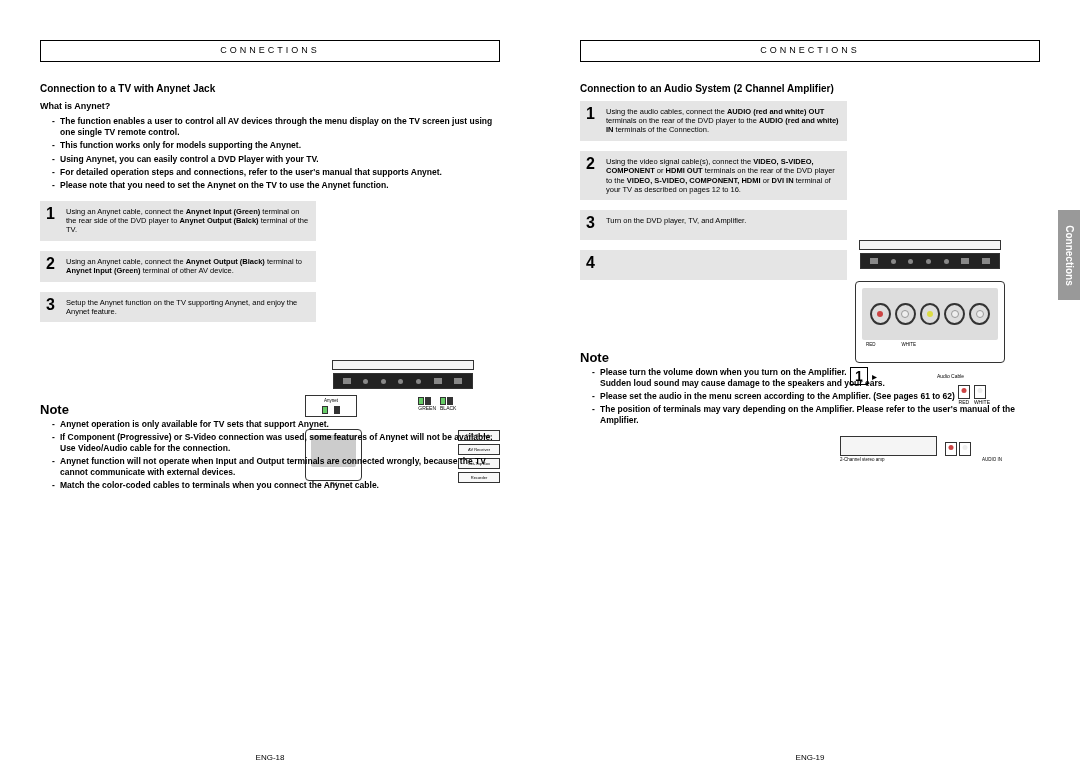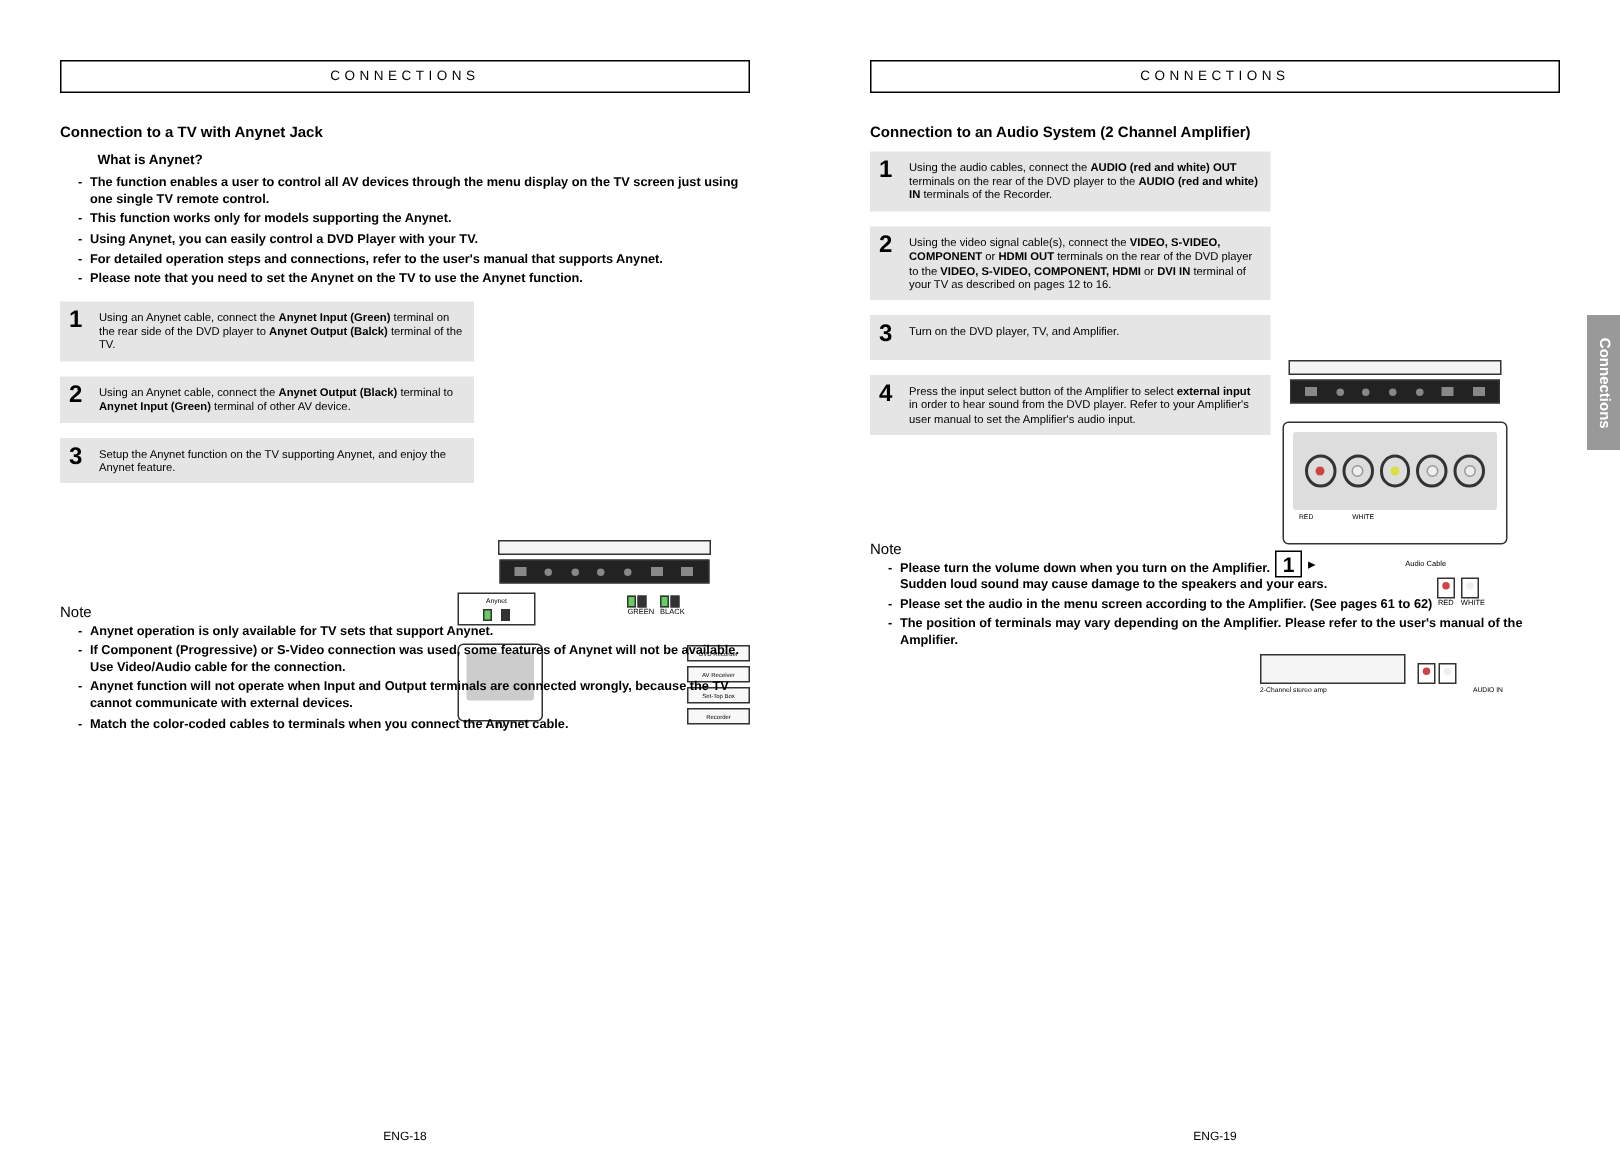--- a/index.html
+++ b/index.html
@@ -35,21 +35,20 @@
   }
   .section-title {
     font-weight: bold;
     font-size: 10px;
     margin: 10px 0 6px 0;
   }
   .subheading {
     font-weight: bold;
     font-size: 9px;
     margin-bottom: 4px;
-    margin-left: 25px;
   }
   .bullets {
     margin: 0 0 10px 0;
     padding: 0 0 0 12px;
     font-weight: bold;
   }
   .bullets li {
     list-style: none;
     position: relative;
     padding-left: 8px;
@@ -75,22 +74,22 @@
     width: 20px;
     flex-shrink: 0;
   }
   .step-text {
     font-size: 7.5px;
     line-height: 1.25;
     padding-top: 3px;
   }
   .step-text b { font-weight: bold; }
   .note-label {
-    font-weight: normal;
-    font-size: 10px;
+    font-weight: bold;
+    font-size: 13px;
     margin-top: 20px;
   }
   .page-number {
     position: absolute;
     bottom: 20px;
     left: 50%;
     transform: translateX(-50%);
     font-size: 8px;
   }
   .side-tab {
@@ -334,43 +333,40 @@
   </div>
 
   <div class="page">
     <div class="header-box">CONNECTIONS</div>
 
     <div class="section-title">Connection to an Audio System (2 Channel Amplifier)</div>
 
     <div class="step-band right">
       <div class="step-num">1</div>
       <div class="step-text">
-        <span>Using the audio cables, connect the </span><b>AUDIO (red and white) OUT</b><span> terminals on the rear of the DVD player to the </span><b>AUDIO (red and white) IN</b><span> terminals of the Recorder.</span>
+        <span>Using the audio cables, connect the </span><b>AUDIO (red and white) OUT</b><span> terminals on the rear of the DVD player to the </span><b>AUDIO (red and white) IN</b><span> terminals of the Connection.</span>
       </div>
     </div>
 
     <div class="step-band right">
       <div class="step-num">2</div>
       <div class="step-text">
         <span>Using the video signal cable(s), connect the </span><b>VIDEO, S-VIDEO, COMPONENT</b><span> or </span><b>HDMI OUT</b><span> terminals on the rear of the DVD player to the </span><b>VIDEO, S-VIDEO, COMPONENT, HDMI</b><span> or </span><b>DVI IN</b><span> terminal of your TV as described on pages 12 to 16.</span>
       </div>
     </div>
 
     <div class="step-band right">
       <div class="step-num">3</div>
       <div class="step-text">
         <span>Turn on the DVD player, TV, and Amplifier.</span>
       </div>
     </div>
 
     <div class="step-band right">
       <div class="step-num">4</div>
-      <div class="step-text">
-        <span>Press the input select button of the Amplifier to select </span><b>external input</b><span> in order to hear sound from the DVD player. Refer to your Amplifier's user manual to set the Amplifier's audio input.</span>
-      </div>
     </div>
 
     <div class="diagram-right">
       <div class="dvd-unit"></div>
       <div class="rear-panel">
         <div class="port sq"></div>
           <div class="port"></div>
           <div class="port"></div>
           <div class="port"></div>
           <div class="port"></div>

